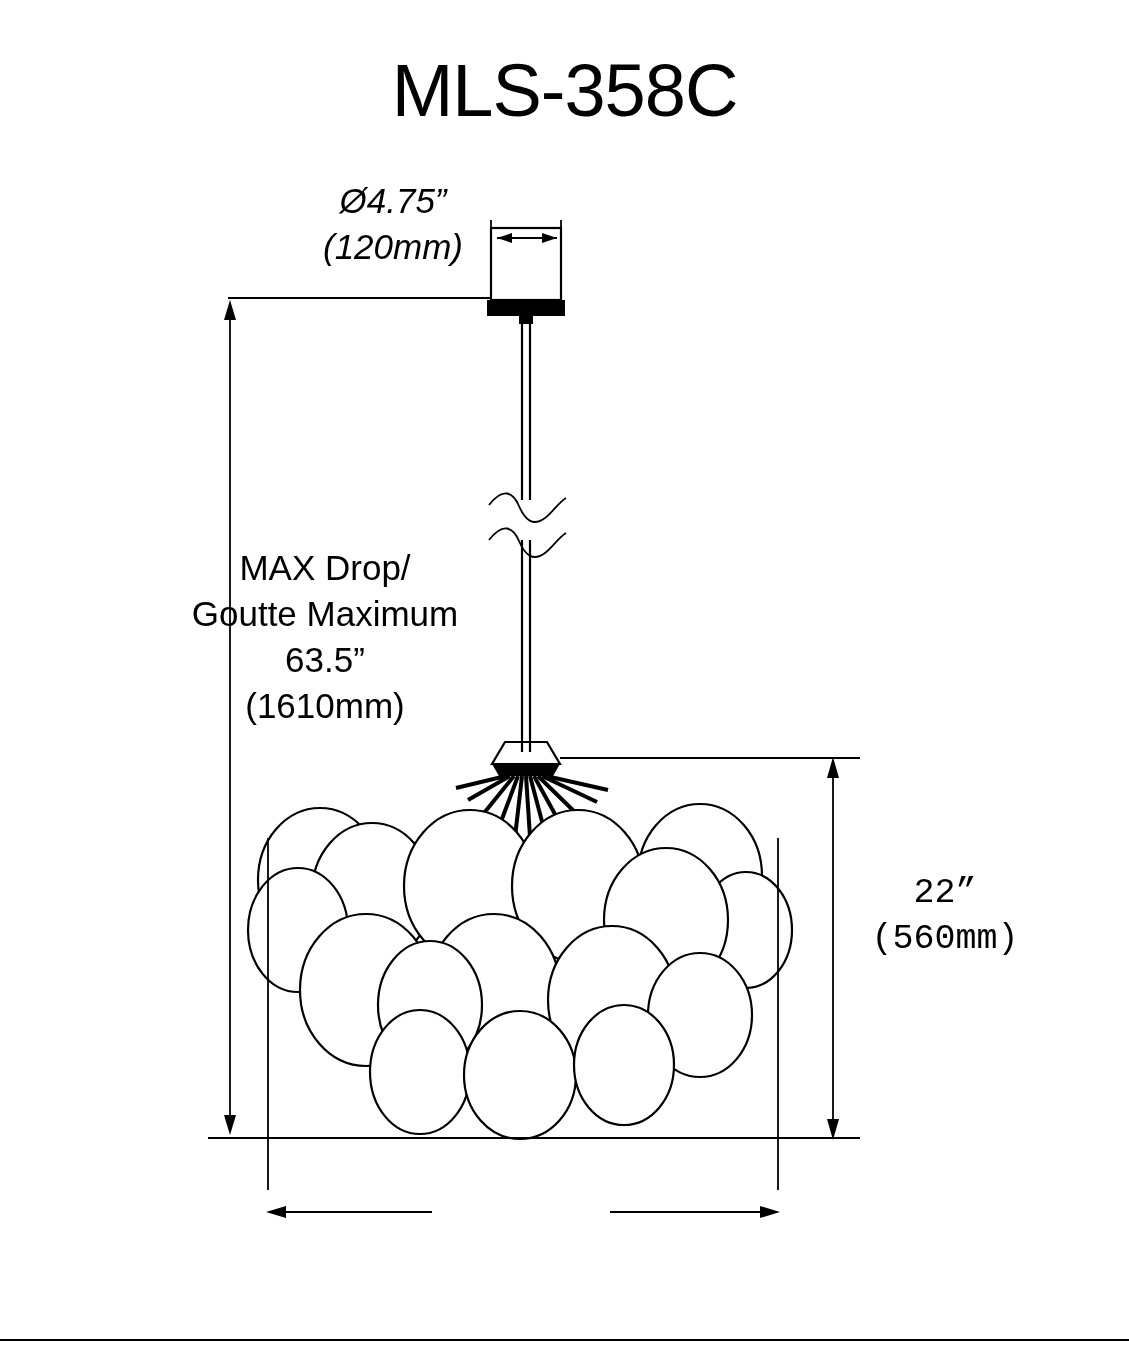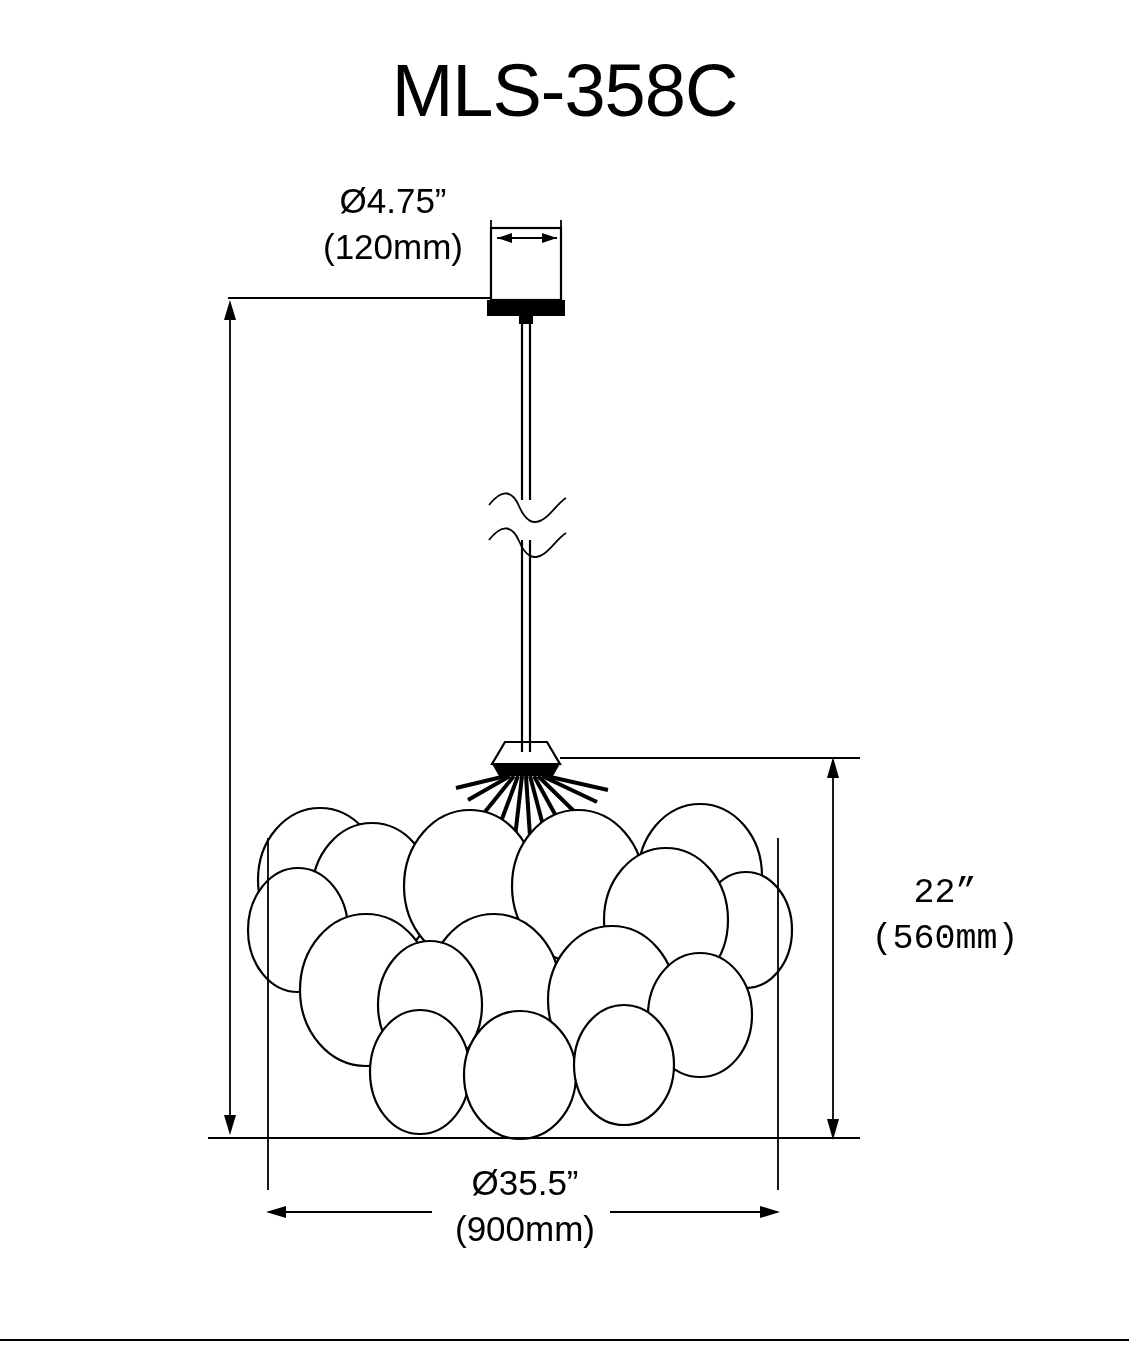--- a/index.html
+++ b/index.html
@@ -41,20 +41,21 @@
   }
   .lbl-sans {
     font-family: "Liberation Sans", sans-serif;
     font-size: 35px;
     line-height: 46px;
   }
   #canopy-dim-label {
     left: 228px;
     top: 178px;
     width: 330px;
+    font-style: italic;
   }
   #drop-label {
     left: 130px;
     top: 545px;
     width: 390px;
   }
   #height-label {
     left: 775px;
     top: 870px;
     width: 340px;
@@ -78,24 +79,26 @@
 </style>
 </head>
 <body>
 
 <div id="sheet">
 
   <div class="title">MLS-358C</div>
 
   <div class="lbl lbl-sans" id="canopy-dim-label">Ø4.75”
 (120mm)</div>
+  <div class="lbl lbl-sans" id="drop-label">MAX Drop/
+Goutte Maximum
+63.5”
+(1610mm)</div>
   <div class="lbl lbl-sans" id="height-label">22”
 (560mm)</div>
-  <div class="lbl lbl-sans" id="diam-label">Ø35.5”
-(900mm)</div>
 
   <svg width="1129" height="1357" viewBox="0 0 1129 1357">
 
     <g>
       <rect x="491" y="228" width="70" height="72" class="ln"></rect>
       <rect x="487" y="300" width="78" height="16" class="solid"></rect>
       <rect x="519" y="316" width="14" height="8" class="solid"></rect>
     </g>
 
     <g>

